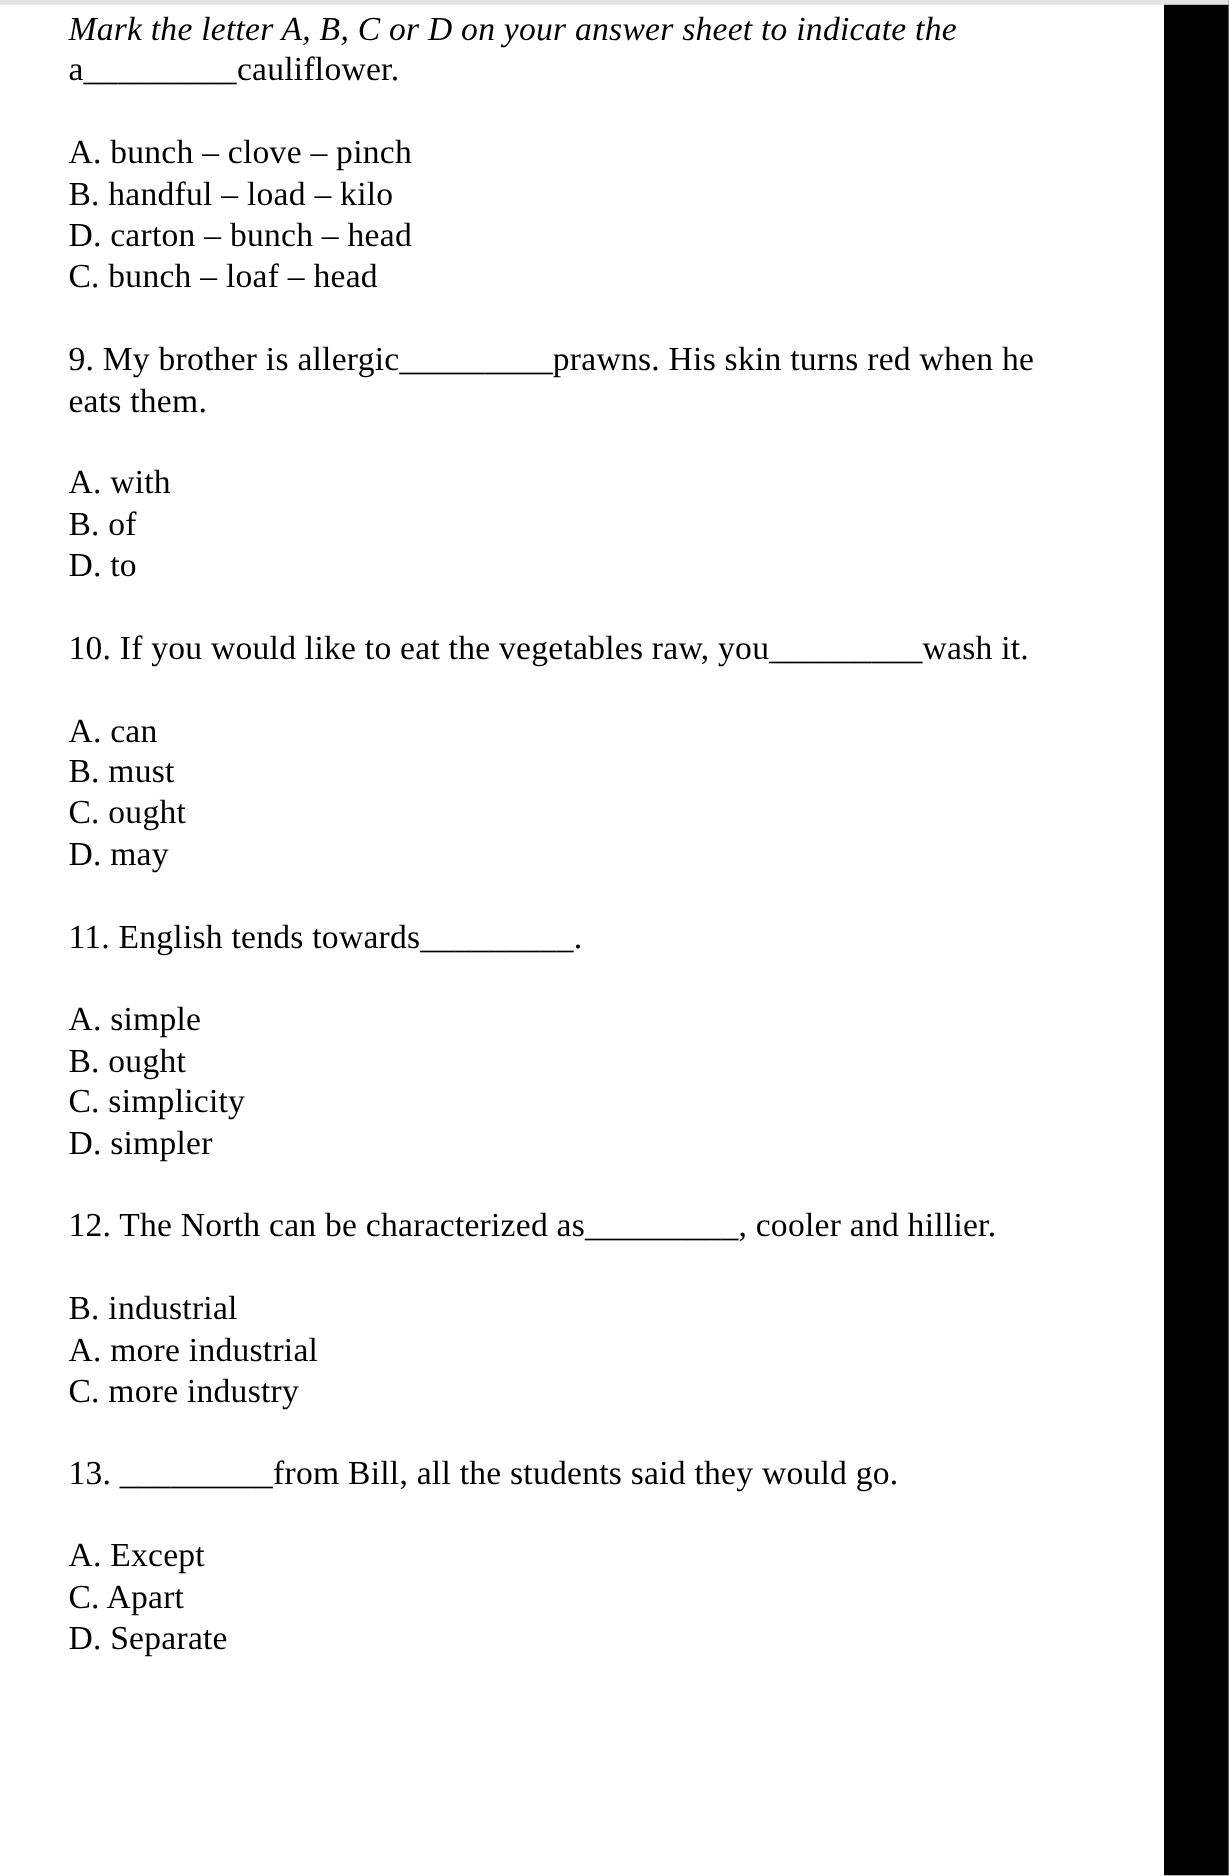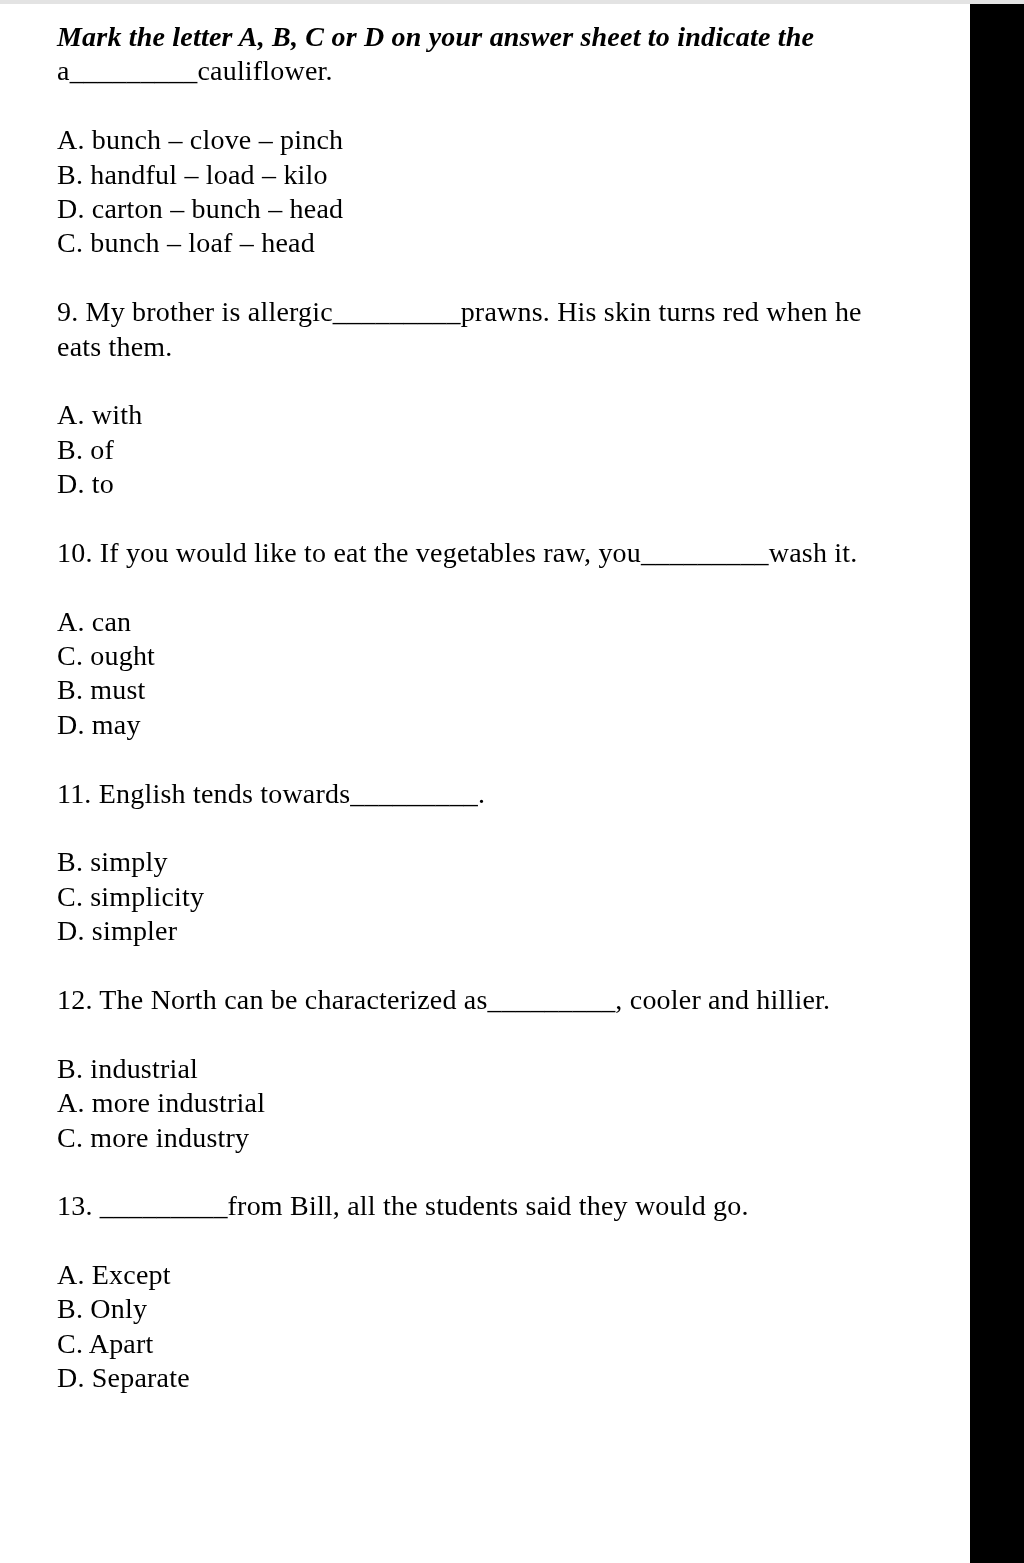--- a/index.html
+++ b/index.html
@@ -39,24 +39,23 @@
   }
   .line {
     height: 34.4px;
     white-space: nowrap;
     letter-spacing: 0.2px;
   }
   .spacer {
     height: 34.4px;
   }
   .instruction {
-    font-weight: bold;
+    font-weight: normal;
     font-style: italic;
     letter-spacing: 0.2px;
-    margin-top: 12px;
   }
   .justified {
     white-space: normal;
     text-align: justify;
     text-align-last: justify;
   }
 </style>
 </head>
 <body>
 
@@ -84,46 +83,46 @@
     <div class="line">A. with</div>
     <div class="line">B. of</div>
     <div class="line">D. to</div>
     <div class="spacer"></div>
   </div>
 
   <div>
     <div class="line">10. If you would like to eat the vegetables raw, you_________wash it.</div>
     <div class="spacer"></div>
     <div class="line">A. can</div>
+    <div class="line">B. must</div>
     <div class="line">C. ought</div>
-    <div class="line">B. must</div>
     <div class="line">D. may</div>
     <div class="spacer"></div>
   </div>
 
   <div>
     <div class="line">11. English tends towards_________.</div>
     <div class="spacer"></div>
-    <div class="line">B. simply</div>
+    <div class="line">A. simple</div>
+    <div class="line">B. ought</div>
     <div class="line">C. simplicity</div>
     <div class="line">D. simpler</div>
     <div class="spacer"></div>
   </div>
 
   <div>
     <div class="line">12. The North can be characterized as_________, cooler and hillier.</div>
     <div class="spacer"></div>
     <div class="line">B. industrial</div>
     <div class="line">A. more industrial</div>
     <div class="line">C. more industry</div>
     <div class="spacer"></div>
   </div>
 
   <div>
     <div class="line">13. _________from Bill, all the students said they would go.</div>
     <div class="spacer"></div>
     <div class="line">A. Except</div>
-    <div class="line">B. Only</div>
     <div class="line">C. Apart</div>
     <div class="line">D. Separate</div>
   </div>
 
 </div>
 
 </body></html>

